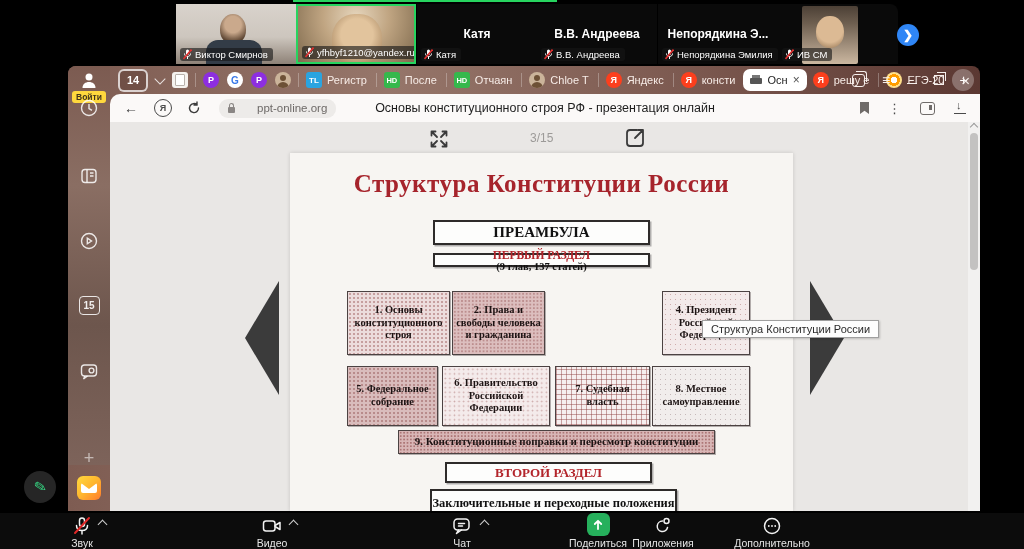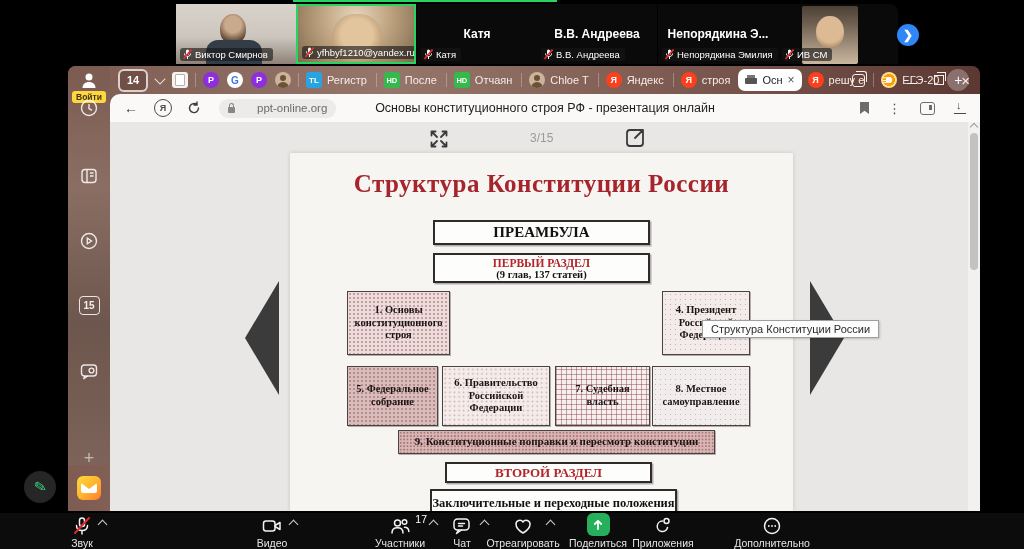--- a/index.html
+++ b/index.html
@@ -265,21 +265,21 @@
       <span class="fav fav-hd"></span>
       <span class="tablabel">Отчаян</span>
       <span class="tsep"></span>
       <span class="fav fav-av"></span>
       <span class="tablabel">Chloe T</span>
       <span class="tsep"></span>
       <span class="fav fav-ya"></span>
       <span class="tablabel">Яндекс</span>
       <span class="tsep"></span>
       <span class="fav fav-ya"></span>
-      <span class="tablabel">строя</span>
+      <span class="tablabel">консти</span>
       <div class="tabactive">
         <span class="printerico"></span>
         <span class="lbl">Осн</span>
         <span class="x">×</span>
       </div>
       <span class="fav fav-ya"></span>
       <span class="tablabel">решу е</span>
       <span class="tsep"></span>
       <span class="fav fav-ege"></span>
       <span class="tablabel">ЕГЭ-20</span>
@@ -367,25 +367,26 @@
       </svg>
       <span class="pageind">3/15</span>
       <svg class="viewtool" style="left:513px;top:4px;" width="24" height="24" viewBox="0 0 24 24">
         <path d="M14 4H7a3 3 0 0 0-3 3v10a3 3 0 0 0 3 3h10a3 3 0 0 0 3-3v-7" stroke="#3a3a3a" stroke-width="1.8" fill="none" stroke-linecap="round"></path>
         <path d="M12 12L20 4M20 4h-5M20 4v5" stroke="#3a3a3a" stroke-width="1.8" fill="none" stroke-linecap="round"></path>
       </svg>
 
       <div id="slide">
         <div class="slidetitle">Структура Конституции России</div>
         <div class="sbox whitebox" style="left:143px;top:67px;width:217px;height:25px;font-size:15px;color:#111;">ПРЕАМБУЛА</div>
-        <div class="sbox whitebox" style="left:143px;top:100px;width:217px;height:30px;">
+        <div class="sbox whitebox" style="left:143px;top:100px;width:217px;height:14px;">
           <span class="redtxt" style="font-size:11.5px;">ПЕРВЫЙ РАЗДЕЛ</span>
           <span style="font-size:10.5px;color:#111;">(9 глав, 137 статей)</span>
         </div>
         <div class="sbox chapter p1" style="left:57px;top:138px;width:103px;height:64px;">1. Основы конституционного строя</div>
+        <div class="sbox chapter p2" style="left:162px;top:138px;width:93px;height:64px;">2. Права и свободы человека и гражданина</div>
         <div class="sbox chapter p4" style="left:372px;top:138px;width:88px;height:64px;">4. Президент Российской Федерации</div>
         <div class="sbox chapter p5" style="left:57px;top:213px;width:91px;height:60px;">5. Федеральное собрание</div>
         <div class="sbox chapter p6" style="left:152px;top:213px;width:108px;height:60px;">6. Правительство Российской Федерации</div>
         <div class="sbox chapter p7" style="left:265px;top:213px;width:95px;height:60px;">7. Судебная власть</div>
         <div class="sbox chapter p8" style="left:362px;top:213px;width:98px;height:60px;">8. Местное самоуправление</div>
         <div class="sbox chapter p9" style="left:108px;top:277px;width:317px;height:24px;font-size:11px;">9. Конституционные поправки и пересмотр конституции</div>
         <div class="sbox whitebox redtxt" style="left:155px;top:309px;width:207px;height:21px;font-size:13px;">ВТОРОЙ РАЗДЕЛ</div>
         <div class="sbox whitebox" style="left:140px;top:336px;width:247px;height:28px;font-size:12.5px;color:#111;">Заключительные и переходные положения</div>
       </div>
 
@@ -419,52 +420,30 @@
     <div class="tbitem" style="left:224px;">
       <span class="ic">
         <svg class="wico" width="22" height="20" viewBox="0 0 22 20">
             <rect x="2.5" y="5" width="11.5" height="10" rx="2.5"></rect>
             <path d="M14 9.5l5-3v7l-5-3z"></path>
           </svg>
         <span class="tbcaret" style="right:-14px;"></span>
       </span>
       <span class="lb">Видео</span>
     </div>
-    <div class="tbitem" style="left:352px;">
-      <span class="ic">
-        <svg class="wico" width="22" height="20" viewBox="0 0 22 20">
-            <circle cx="8.5" cy="7" r="3"></circle>
-            <path d="M3 17c0-3.4 2.4-5.2 5.5-5.2S14 13.6 14 17"></path>
-            <circle cx="15.5" cy="6" r="2.3"></circle>
-            <path d="M15.5 11.2c2.6 0 4.3 1.7 4.3 4.3"></path>
-          </svg>
-        <span class="badge17">17</span>
-        <span class="tbcaret" style="right:-26px;"></span>
-      </span>
-      <span class="lb">Участники</span>
-    </div>
     <div class="tbitem" style="left:414px;">
       <span class="ic">
         <svg class="wico" width="22" height="20" viewBox="0 0 22 20">
             <rect x="3" y="3" width="15" height="11" rx="3.5"></rect>
             <path d="M7.5 14l-2 3.5 5-3.5"></path>
             <path d="M7.5 7.5h6M7.5 10h4"></path>
           </svg>
         <span class="tbcaret" style="right:-15px;"></span>
       </span>
       <span class="lb">Чат</span>
-    </div>
-    <div class="tbitem" style="left:475px;">
-      <span class="ic">
-        <svg class="wico" width="22" height="20" viewBox="0 0 22 20">
-            <path d="M11 17S4 13 4 8.2A3.8 3.8 0 0 1 11 6a3.8 3.8 0 0 1 7 2.2C18 13 11 17 11 17z"></path>
-          </svg>
-        <span class="tbcaret" style="right:-20px;"></span>
-      </span>
-      <span class="lb">Отреагировать</span>
     </div>
     <div class="tbitem" style="left:550px;">
       <span class="ic">
         <span class="sharebox">
           <svg class="wico" width="16" height="16" viewBox="0 0 16 16" style="stroke:#fff;stroke-width:1.8;">
               <path d="M8 12V4M4.8 7L8 3.8 11.2 7"></path>
             </svg>
         </span>
       </span>
       <span class="lb">Поделиться</span>

